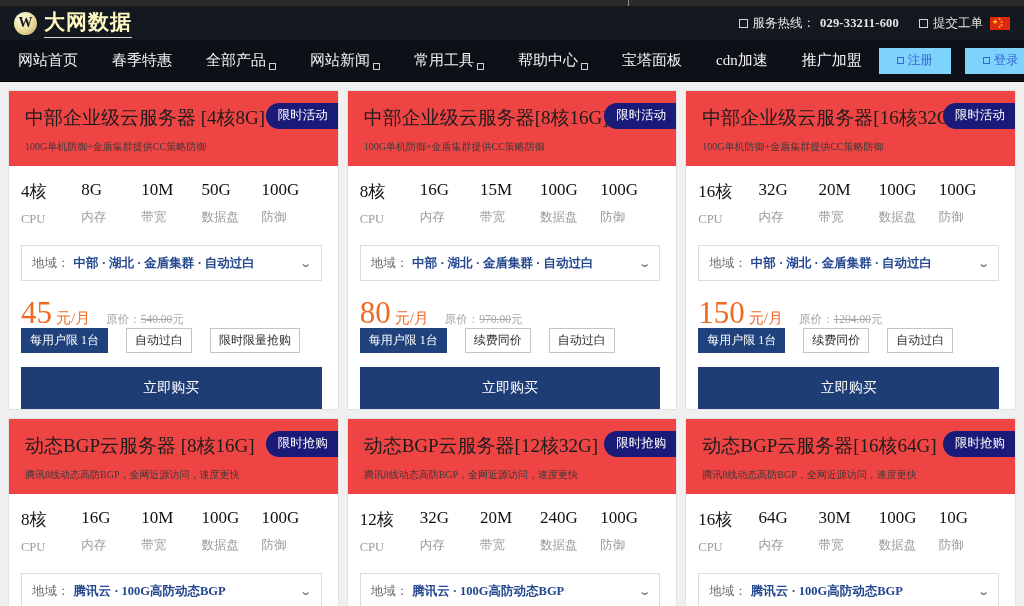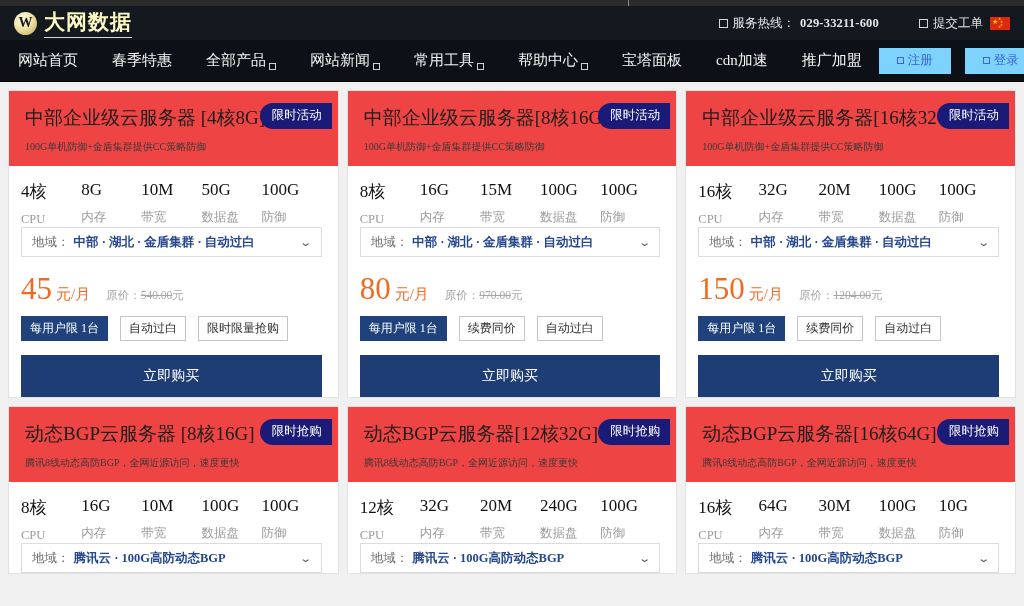--- a/index.html
+++ b/index.html
@@ -39,21 +39,21 @@
     line-height: 1;
   }
   .brand-name {
     color: #fef9c3; font-size: 21px; font-weight: bold;
     letter-spacing: 1px;
     border-bottom: 1.5px solid #d8d8d8;
     padding-bottom: 1px;
     font-family: "Liberation Serif", "DejaVu Serif", serif;
   }
   .util-right {
-    margin-left: auto; display: flex; align-items: center; gap: 40px;
+    margin-left: auto; display: flex; align-items: center; gap: 20px;
     color: #e6e6e6; font-size: 12.5px;
   }
   .util-item { display: flex; align-items: center; gap: 5px; white-space: nowrap; }
   .sq-icon {
     display: inline-block; width: 9px; height: 9px;
     border: 1px solid #d5d5d5; background: transparent;
   }
   .hotline-num { font-family: "Liberation Serif", serif; letter-spacing: .2px; font-weight: bold; }
   .flag {
     width: 20px; height: 13px; background: #de2910;
@@ -124,21 +124,21 @@
     font-family: "Liberation Serif", "DejaVu Serif", serif;
     padding-right: 78px;
     white-space: nowrap;
   }
   .card-sub {
     font-size: 10px; color: #3a3a3a;
     margin-top: 9px;
     font-family: "Liberation Serif", "DejaVu Serif", serif;
   }
   .badge {
-    position: absolute; right: 6px; top: 12px;
+    position: absolute; right: 0; top: 12px;
     background: #1a1a78;
     color: #ffffff;
     font-size: 12.5px;
     padding: 4px 10px 5px 12px;
     border-top-left-radius: 13px;
     border-bottom-left-radius: 13px;
     white-space: nowrap;
     font-family: "Liberation Serif", serif;
     text-align: right;
   }
@@ -152,22 +152,23 @@
     font-family: "Liberation Serif", "DejaVu Serif", serif;
     white-space: nowrap;
   }
   .spec-lbl {
     font-size: 12.5px; color: #9b9b9b;
     margin-top: 9px;
     font-family: "Liberation Serif", "DejaVu Serif", serif;
   }
 
   .region {
+    margin-top: 18px;
     border: 1px solid #dcdcdc;
-    height: 30px;
+    height: 36px;
     display: flex; align-items: center;
     padding: 0 10px;
     font-size: 12.5px;
     cursor: pointer;
     position: relative;
   }
   .region-label { color: #6a6a6a; margin-right: 4px; }
   .region-vals { color: #24478f; font-weight: bold; }
   .region-chev {
     margin-left: auto; color: #5a5a5a; font-size: 11px;
@@ -185,21 +186,21 @@
   }
   .price-unit {
     font-size: 15px; color: #f06a23; margin-left: 4px;
   }
   .price-orig {
     font-size: 11.5px; color: #a6a6a6;
     margin-left: 16px;
   }
   .price-orig s { text-decoration: line-through; }
 
-  .tags { display: flex; gap: 12px; margin-top: 12px; }
+  .tags { display: flex; gap: 18px; margin-top: 0; }
   .tag {
     font-size: 12px;
     border: 1px solid #c4c4c4;
     color: #2c2c2c;
     padding: 3px 8px;
     white-space: nowrap;
     background: #fff;
     cursor: pointer;
     font-family: "Liberation Serif", "DejaVu Serif", serif;
   }

